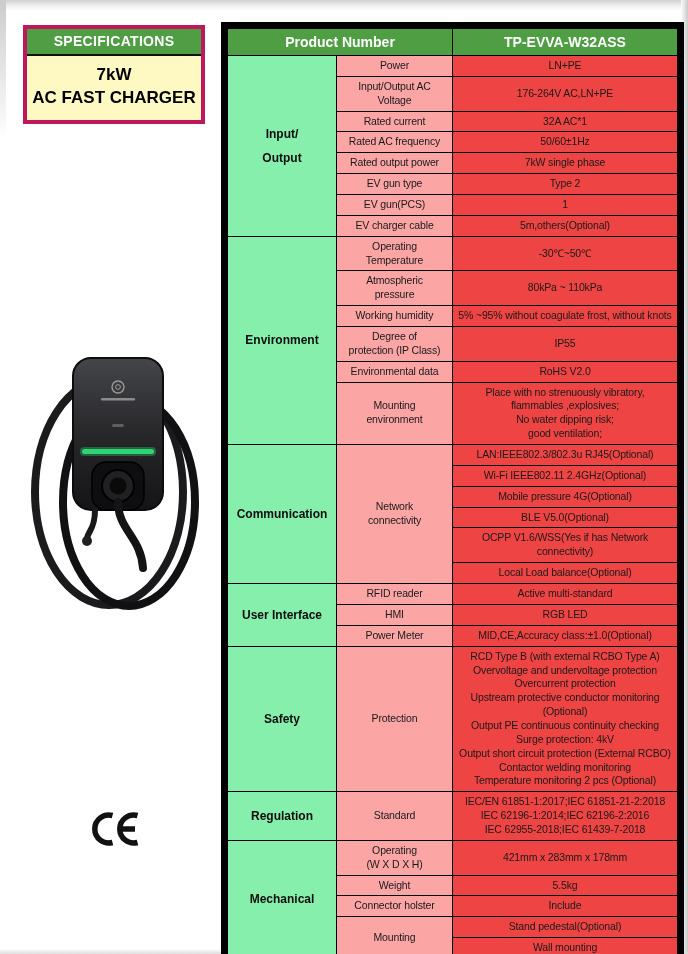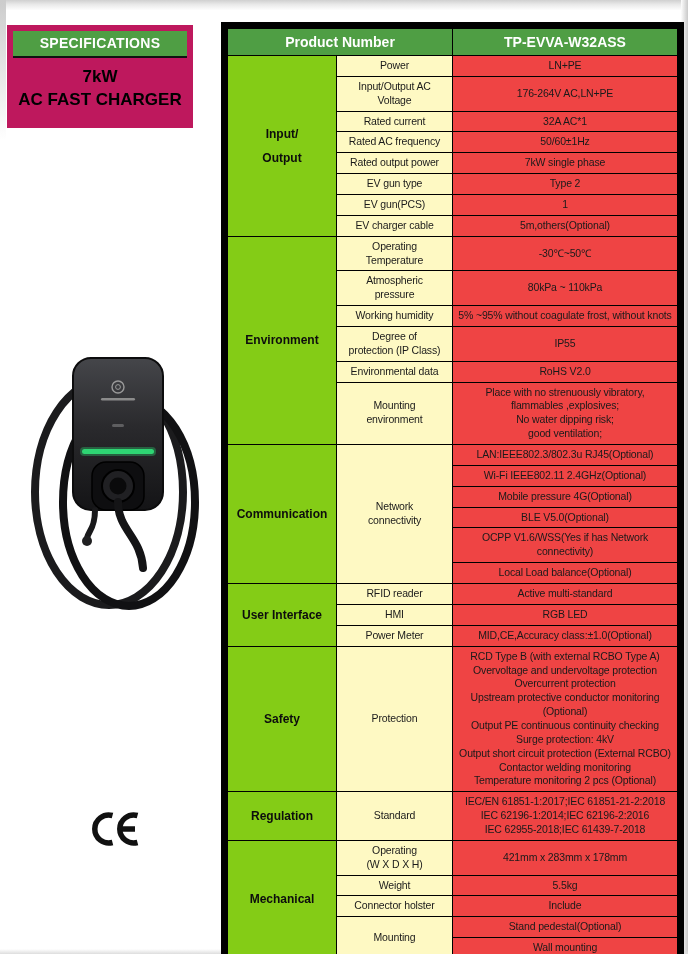--- a/index.html
+++ b/index.html
@@ -11,37 +11,37 @@
   .edge-top{position:absolute;top:0;left:0;width:688px;height:10px;
     background:linear-gradient(180deg,#d0d0d0 0%,#e9e9e9 45%,#fdfdfd 100%);}
   .edge-right{position:absolute;top:0;right:0;width:7px;height:954px;
     background:linear-gradient(90deg,#fdfdfd 0%,#c9c9c9 100%);}
   .edge-left{position:absolute;top:0;left:0;width:6px;height:140px;
     background:linear-gradient(180deg,#cccccc 0%,rgba(255,255,255,0) 100%);}
   .edge-bottom{position:absolute;bottom:0;left:0;width:688px;height:5px;
     background:linear-gradient(0deg,#dddddd 0%,rgba(255,255,255,0) 100%);}
 
   
-  .spec-card{position:absolute;left:7px;top:25px;width:174px;border:6px solid #be185d;background:#be185d;}
+  .spec-card{position:absolute;left:23px;top:25px;width:174px;border:4px solid #be185d;background:#fef9c3;}
   .spec-head{background:#4f9e44;color:#fff;font-weight:bold;font-size:14px;text-align:center;
     padding:4px 0 5px 0;border-bottom:2px solid #111;letter-spacing:.3px;}
   .spec-title{font-weight:bold;font-size:17px;text-align:center;padding:8px 2px 10px 2px;
     white-space:pre-line;line-height:1.35;color:#000;}
   .charger{position:absolute;left:23px;top:332px;width:182px;height:278px;}
   .ce{position:absolute;left:89px;top:809px;width:50px;height:40px;}
 
   
   .table-wrap{position:absolute;left:221px;top:22px;}
   table{border-collapse:collapse;table-layout:fixed;width:458px;border:7px solid #000000;}
   th,td{border:1px solid #000;text-align:center;vertical-align:middle;
     white-space:pre-line;overflow:hidden;}
   th{background:#4f9e44;color:#ffffff;font-size:14px;font-weight:bold;padding:5px 2px;}
   td{font-size:10.5px;letter-spacing:-0.15px;line-height:1.32;padding:3px 4px;}
-  td.cat{background:#84cc16;font-weight:bold;font-size:12px;letter-spacing:0;line-height:2.0;color:#0d0d0d;}
-  td.param{background:#fef9c3;}
+  td.cat{background:#86efac;font-weight:bold;font-size:12px;letter-spacing:0;line-height:2.0;color:#0d0d0d;}
+  td.param{background:#fca5a5;}
   td.val{background:#ef4444;}
 </style>
 </head>
 <body>
 
 <div class="edge-top"></div>
 <div class="edge-right"></div>
 <div class="edge-left"></div>
 <div class="edge-bottom"></div>
 

